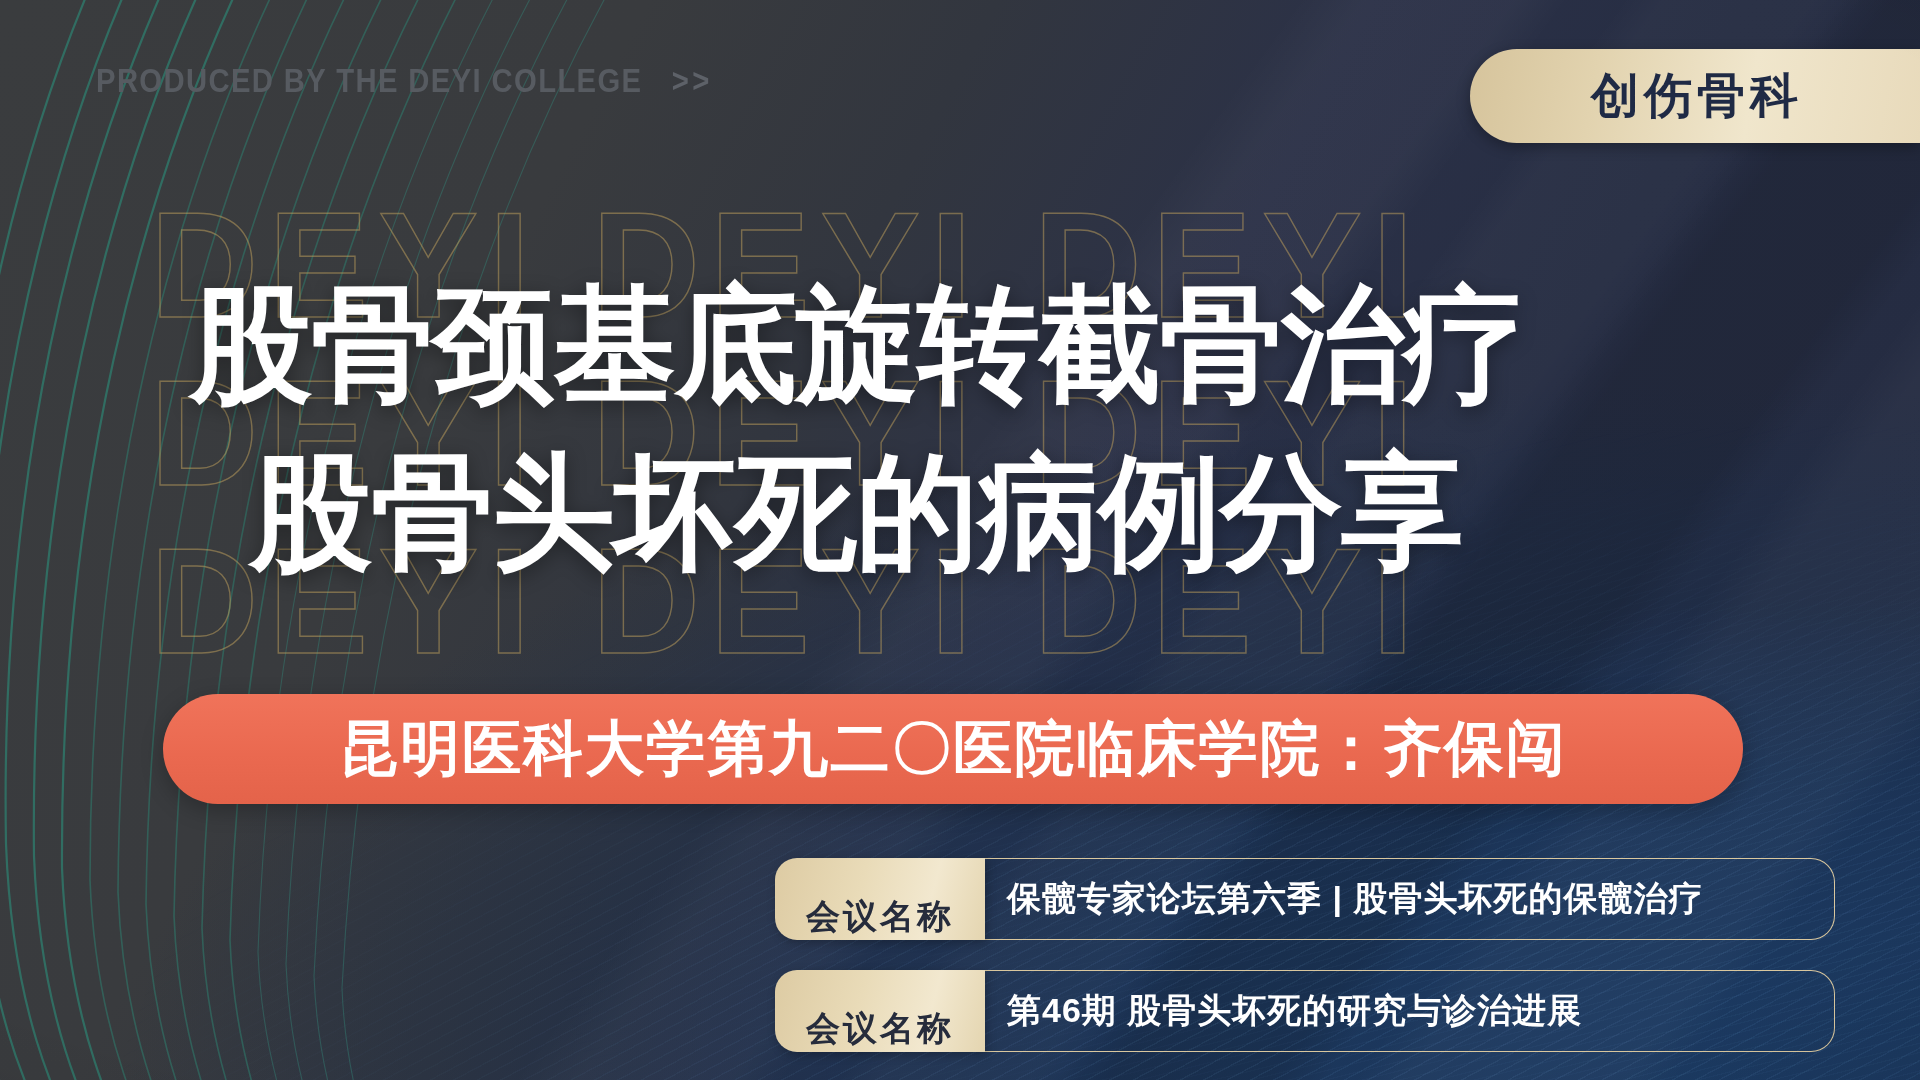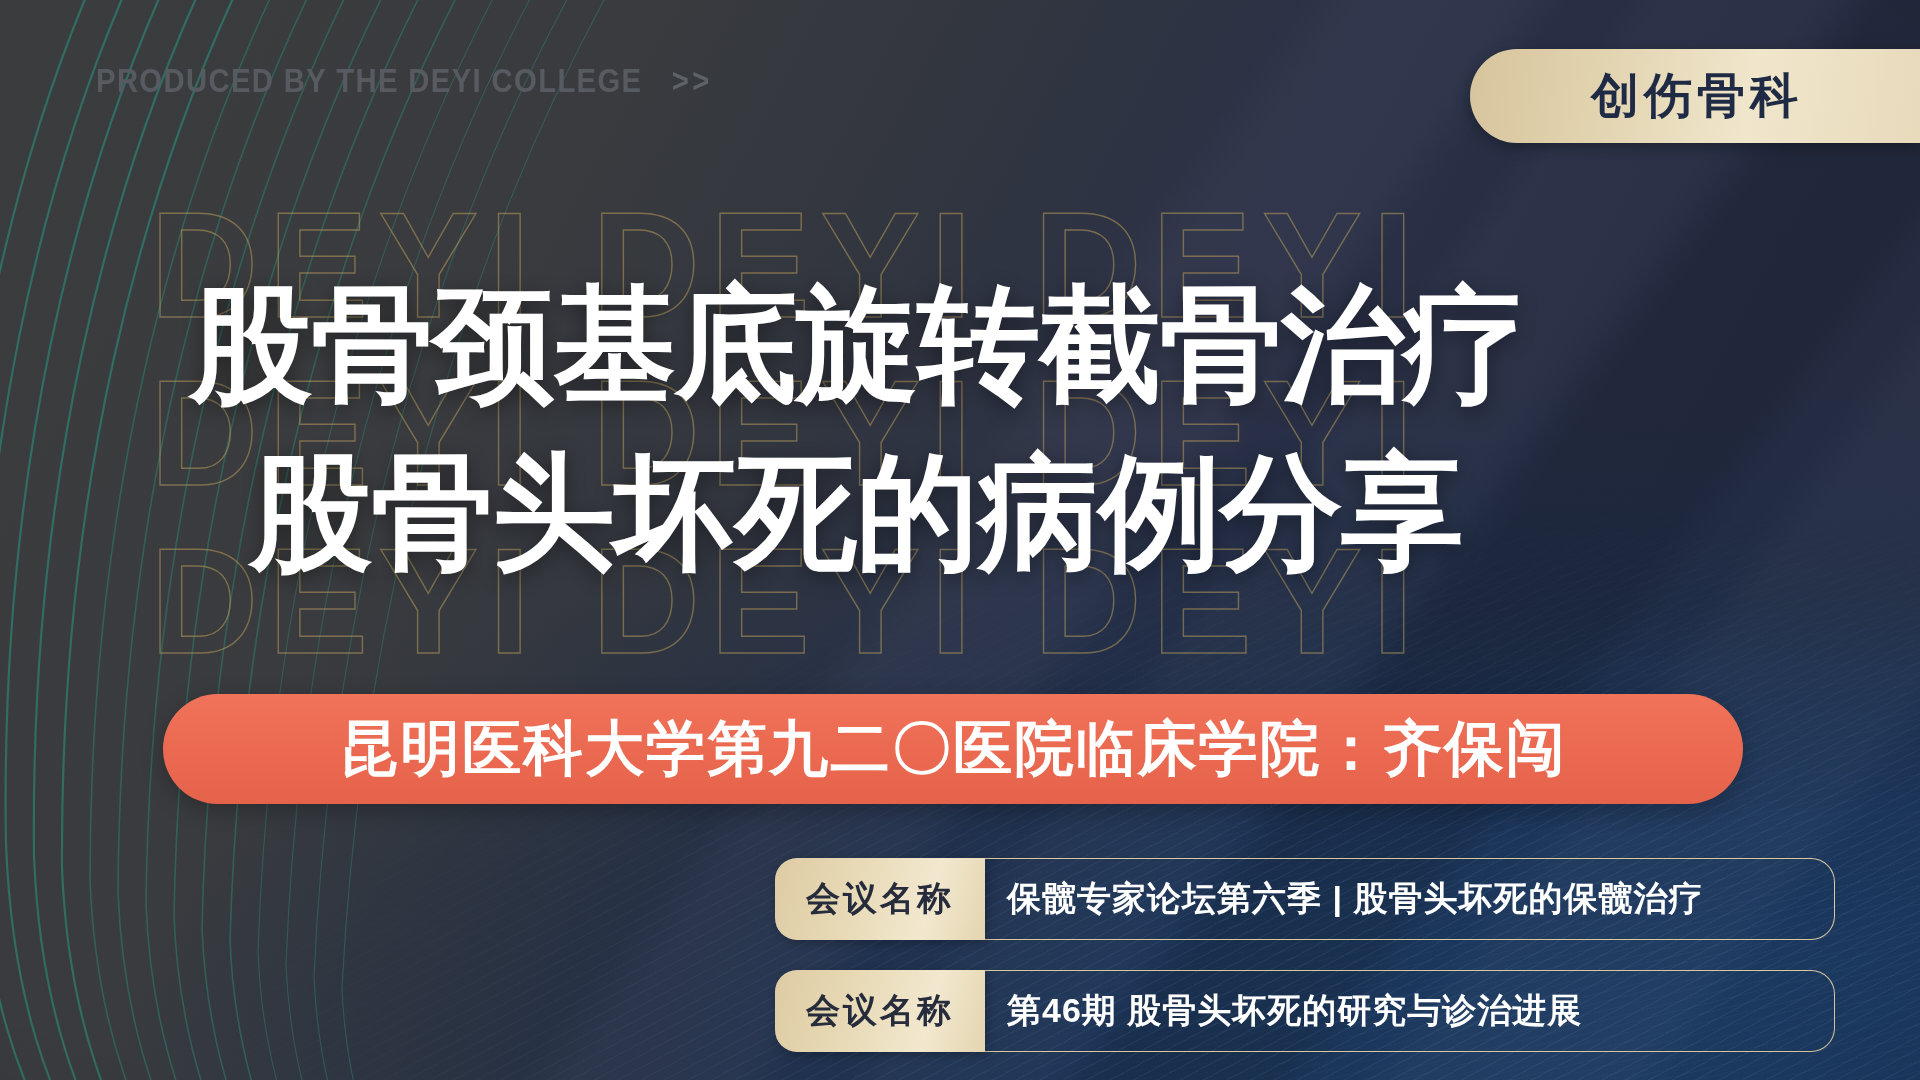--- a/index.html
+++ b/index.html
@@ -90,21 +90,21 @@
     white-space:nowrap;transform:scaleX(.99);}
 
   
   .inforow{position:absolute;left:775px;height:82px;width:1060px;}
   .inforow .box{position:absolute;left:88px;top:0;right:0;height:82px;
     border:1.6px solid #d9c79e;border-radius:0 24px 24px 0;border-left:none;
     box-sizing:border-box;}
   .inforow .tab{position:absolute;left:0;top:0;width:210px;height:82px;
     border-radius:22px 0 0 22px;
     background:linear-gradient(105deg,#ddcba3 0%,#e9dbb8 40%,#f2e8cf 72%,#e4d5b0 100%);
-    display:flex;align-items:center;justify-content:center;
+    display:flex;align-items:flex-end;justify-content:center;
     box-shadow:2px 3px 10px rgba(0,0,0,.25);z-index:2;}
   .inforow .tab span{font-size:34px;font-weight:700;color:#262c3c;letter-spacing:3px;}
   .inforow .val{position:absolute;left:232px;top:0;height:82px;
     display:flex;align-items:center;
     font-size:34px;font-weight:600;color:#ffffff;letter-spacing:1px;white-space:nowrap;}
   .row1{top:858px;}
   .row2{top:970px;}
 </style>
 </head>
 <body>

